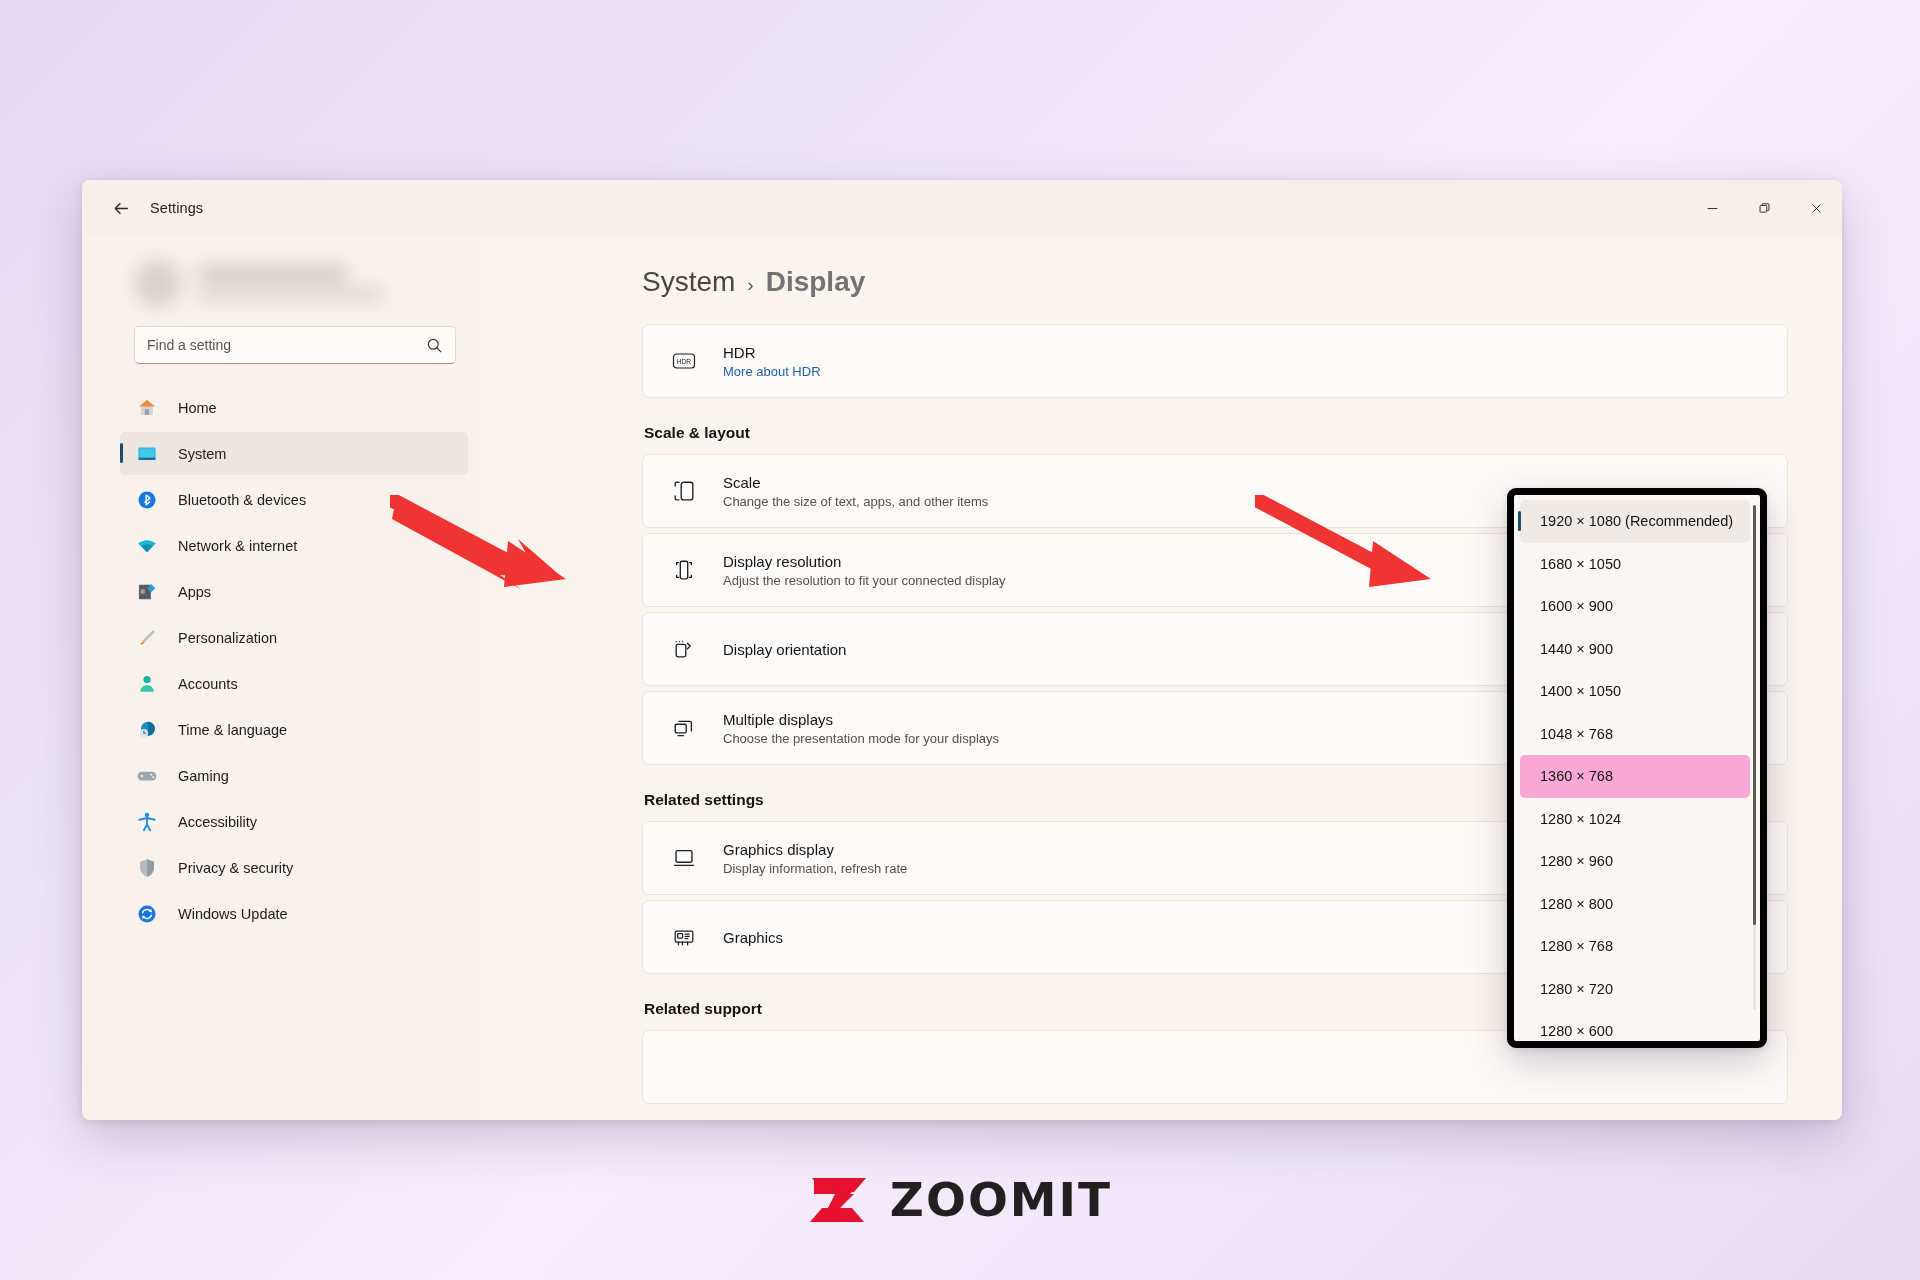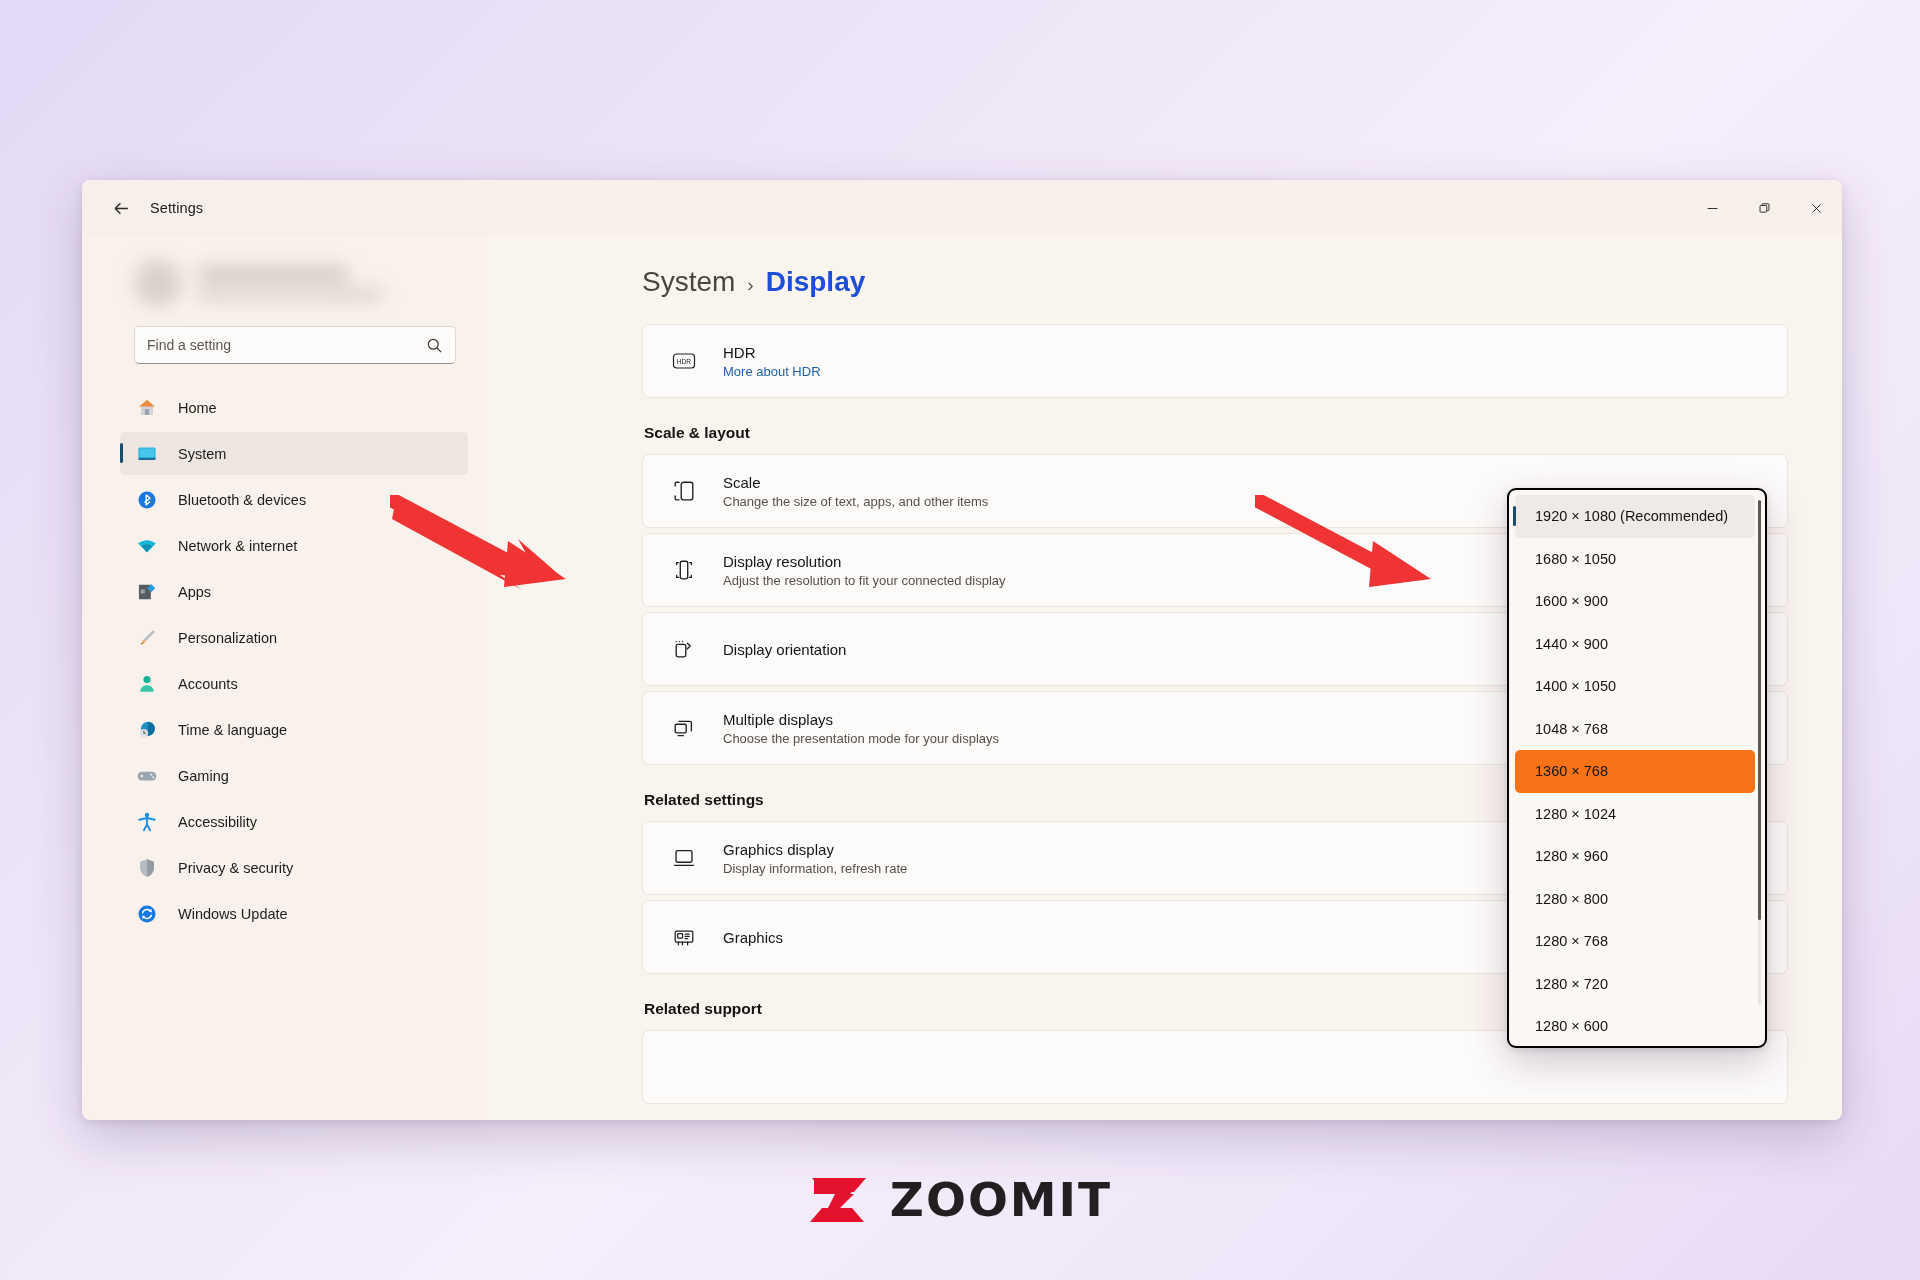--- a/index.html
+++ b/index.html
@@ -117,21 +117,21 @@
     background: #faf4ef;
     padding: 30px 0 0 160px;
     overflow: hidden;
   }
   .breadcrumb {
     font-size: 28px; display: flex; align-items: baseline; gap: 12px;
     margin-bottom: 26px;
   }
   .bc-parent { color: #4a4541; font-weight: 400; }
   .bc-sep { color: #5c5550; font-size: 19px; }
-  .bc-current { color: #1d4ed8; font-weight: 600; }
+  .bc-current { color: #737373; font-weight: 600; }
 
   .card {
     background: #fdfbf9;
     border: 1px solid #ece4dd;
     border-radius: 7px;
     height: 74px;
     width: 1146px;
     display: flex; align-items: center;
     padding: 0 22px 0 24px;
     margin-bottom: 5px;
@@ -154,39 +154,39 @@
     font-size: 15.5px; font-weight: 700; color: #141414;
     margin: 26px 0 12px 2px;
   }
 
   
   #dropdown {
     position: absolute;
     left: 1425px; top: 308px;
     width: 260px; height: 560px;
     background: #faf7f4;
-    border: 2px solid #000000;
+    border: 7px solid #000000;
     border-radius: 9px;
     box-shadow: 0 14px 38px rgba(40,25,60,.22), 0 2px 6px rgba(40,25,60,.12);
     padding: 5px 4px 5px 0;
     overflow: hidden;
     z-index: 40;
   }
   .dd-item {
     height: 42.5px; display: flex; align-items: center;
     padding-left: 20px; font-size: 14.5px; color: #141414;
     position: relative; border-radius: 5px; margin: 0 6px;
     cursor: pointer; white-space: nowrap;
   }
   .dd-item.selected { background: #efeae6; }
   .dd-item.selected::before {
     content: ""; position: absolute; left: -2px; top: 11px;
     width: 3px; height: 20px; border-radius: 2px; background: #1b4d6b;
   }
-  .dd-item.hovered { background: #f97316; }
+  .dd-item.hovered { background: #f9a8d4; }
   .dd-scrollbar {
     position: absolute; right: 4px; top: 10px;
     width: 3px; height: 505px; border-radius: 2px;
     background: rgba(0,0,0,.07);
   }
   .dd-thumb {
     position: absolute; right: 4px; top: 10px;
     width: 3px; height: 420px; border-radius: 2px;
     background: #5d5954;
     cursor: pointer;

